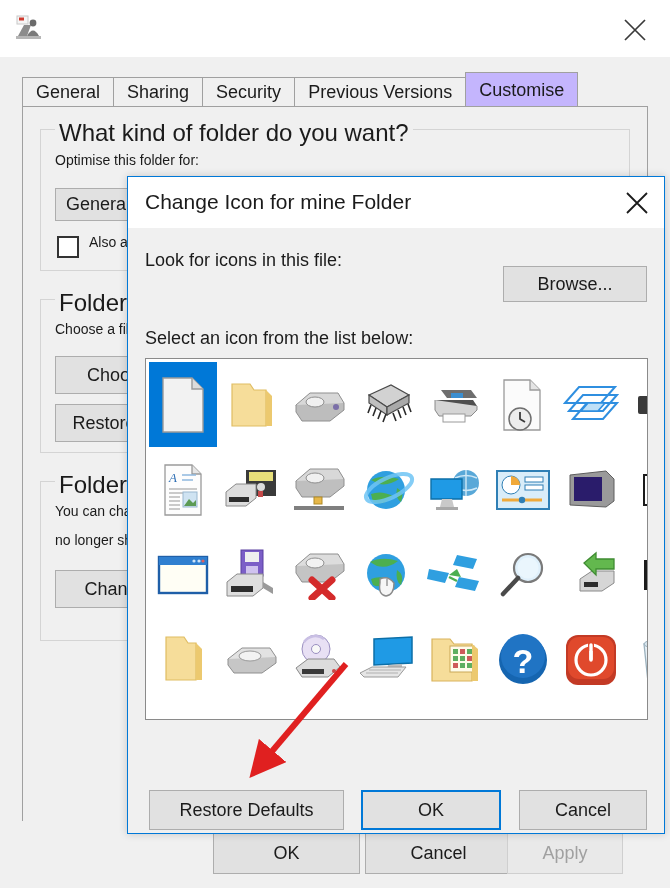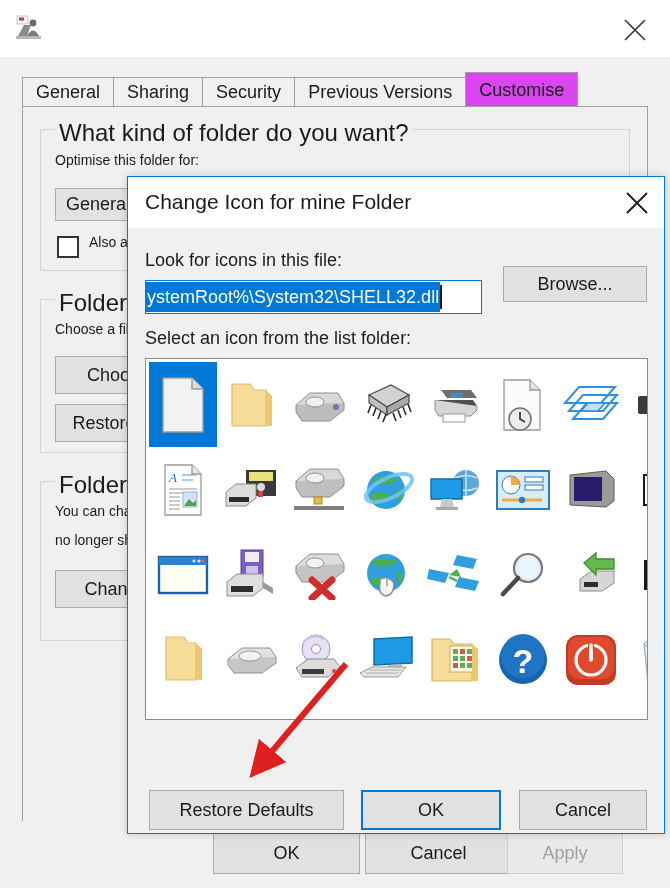--- a/index.html
+++ b/index.html
@@ -17,21 +17,21 @@
   #props-close{position:absolute;right:12px;top:8px;width:46px;height:40px;cursor:pointer;}
   #props-close svg{position:absolute;left:11px;top:10px;}
   #props-body{position:absolute;left:0;top:57px;width:670px;height:831px;background:#f0f0f0;}
 
   
   #tabstrip{position:absolute;left:22px;top:14px;height:36px;display:flex;align-items:flex-end;}
   #tabstrip .tab{height:30px;padding:0 13px;display:flex;align-items:center;
     font-size:18px;color:#1b1b1b;background:#f0f0f0;border:1px solid #a0a0a0;
     border-right:none;box-sizing:border-box;white-space:nowrap;cursor:default;}
   #tabstrip .tab:last-child{border-right:1px solid #a0a0a0;}
-  #tabstrip .tab.active{background:#d946ef;height:36px;border-bottom:none;
+  #tabstrip .tab.active{background:#c4b5fd;height:36px;border-bottom:none;
     border:1px solid #a0a0a0;border-bottom:1px solid #ffffff;margin-bottom:-1px;}
   #tabpage{position:absolute;left:22px;top:49px;width:626px;height:741px;
     background:#f0f0f0;border:1px solid #a0a0a0;box-sizing:border-box;}
 
   
   .gbox{position:absolute;border:1px solid #d4d4d4;box-sizing:border-box;}
   .gbox-title{position:absolute;top:-11px;left:14px;background:#f0f0f0;padding:0 4px;
     font-size:24px;color:#1b1b1b;white-space:nowrap;}
   .static{position:absolute;font-size:14px;color:#1b1b1b;white-space:nowrap;}
   .winbtn{position:absolute;background:#e1e1e1;border:1px solid #adadad;box-sizing:border-box;
@@ -154,28 +154,24 @@
       <svg width="24" height="24" viewBox="0 0 24 24">
         <path d="M2 2 L22 22 M22 2 L2 22" stroke="#1b1b1b" stroke-width="1.8" fill="none"></path>
       </svg>
     </div>
   </div>
 
   <div id="ci-body">
 
     <div id="ci-look-label">Look for icons in this file:</div>
 
-    <div id="ci-path">
-      <span id="ci-path-text">ystemRoot%\System32\SHELL32.dll</span>
-      <span id="ci-caret"></span>
-    </div>
 
     <div class="winbtn" id="ci-browse">Browse...</div>
 
-    <div id="ci-select-label">Select an icon from the list folder:</div>
+    <div id="ci-select-label">Select an icon from the list below:</div>
 
     <div id="ci-listbox">
       <div class="icon-grid">
 
         <div class="icon-cell selected" style="left:0px;top:0px;">
           <svg width="46" height="58" viewBox="0 0 46 58">
             <path d="M3 2 H32 L43 13 V56 H3 Z" fill="#f2f2f2" stroke="#9a9a9a" stroke-width="1.4"></path>
             <path d="M32 2 V13 H43" fill="#dcdcdc" stroke="#9a9a9a" stroke-width="1.4"></path>
           </svg>
         </div>

